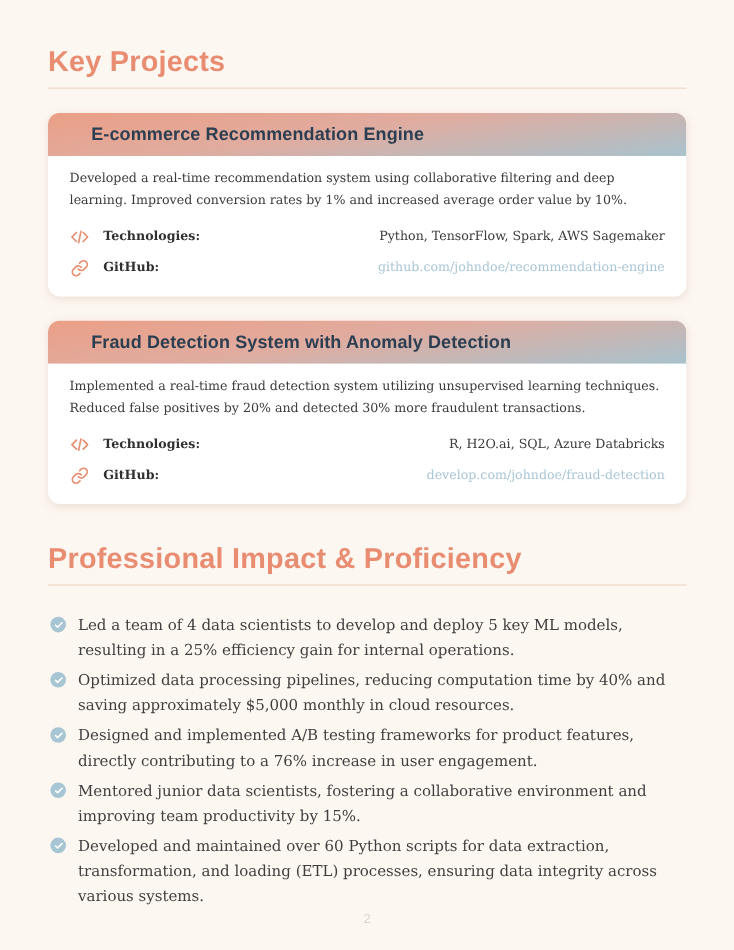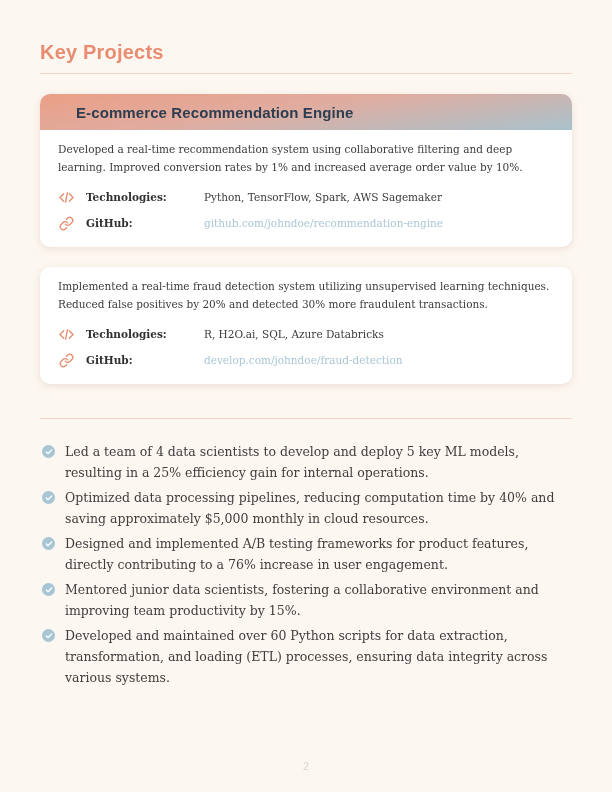--- a/index.html
+++ b/index.html
@@ -11,21 +11,21 @@
   }
   .page{
     position:relative;
     width:612px;height:792px;
     box-sizing:border-box;
     padding:40px 40px 0 40px;
     overflow:hidden;
   }
   .section-title{
     margin:0 0 9px 0;
-    font-size:20px;
+    font-size:24px;
     font-weight:700;
     color:#e98d72;
     letter-spacing:.2px;
     line-height:24px;
   }
   .section-divider{
     border:none;
     border-top:1px solid #f2d6c6;
     margin:0 0 20px 0;
   }
@@ -74,21 +74,21 @@
   .meta-label{
     width:118px;
     flex:0 0 118px;
     font-family:"DejaVu Serif","Liberation Serif",serif;
     font-weight:700;
     font-size:10.5px;
     color:#303030;
   }
   .meta-value{
     flex:1;
-    text-align:left;
+    text-align:right;
     font-family:"DejaVu Serif","Liberation Serif",serif;
     font-size:10.5px;
     color:#3b3b3b;
   }
   .meta-value.link{
     color:#aac6d6;
     text-decoration:none;
     cursor:pointer;
   }
   .impact-section{margin-top:34px;}
@@ -154,20 +154,23 @@
               <path d="M14 11a5 5 0 0 0-7.54-.54l-3 3a5 5 0 0 0 7.07 7.07l1.71-1.71"></path>
             </svg>
         </span>
         <span class="meta-label">GitHub:</span>
         <a class="meta-value link">github.com/johndoe/recommendation-engine</a>
       </div>
     </div>
   </div>
 
   <div class="card">
+    <div class="card-header">
+      <span class="card-title">Fraud Detection System with Anomaly Detection</span>
+    </div>
     <div class="card-body">
       <p class="card-desc">Implemented a real-time fraud detection system utilizing unsupervised learning techniques. Reduced false positives by 20% and detected 30% more fraudulent transactions.</p>
       <div class="meta-row">
         <span class="meta-icon">
           <svg viewBox="0 0 24 24" fill="none" stroke="#e58e70" stroke-width="2.2" stroke-linecap="round" stroke-linejoin="round">
               <polyline points="16.5 18 22.5 12 16.5 6"></polyline>
               <polyline points="7.5 6 1.5 12 7.5 18"></polyline>
               <line x1="13.5" y1="4.5" x2="10.5" y2="19.5"></line>
             </svg>
         </span>
@@ -181,20 +184,21 @@
               <path d="M14 11a5 5 0 0 0-7.54-.54l-3 3a5 5 0 0 0 7.07 7.07l1.71-1.71"></path>
             </svg>
         </span>
         <span class="meta-label">GitHub:</span>
         <a class="meta-value link">develop.com/johndoe/fraud-detection</a>
       </div>
     </div>
   </div>
 
   <div class="impact-section">
+    <h2 class="section-title">Professional Impact &amp; Proficiency</h2>
     <hr class="section-divider">
     <div class="bullet-list">
 
       <div class="bullet">
         <span class="check">
           <svg viewBox="0 0 24 24" fill="none" stroke="#ffffff" stroke-width="4" stroke-linecap="round" stroke-linejoin="round">
               <polyline points="20 6 9 17 4 12"></polyline>
             </svg>
         </span>
         <span class="bullet-text">Led a team of 4 data scientists to develop and deploy 5 key ML models, resulting in a 25% efficiency gain for internal operations.</span>

